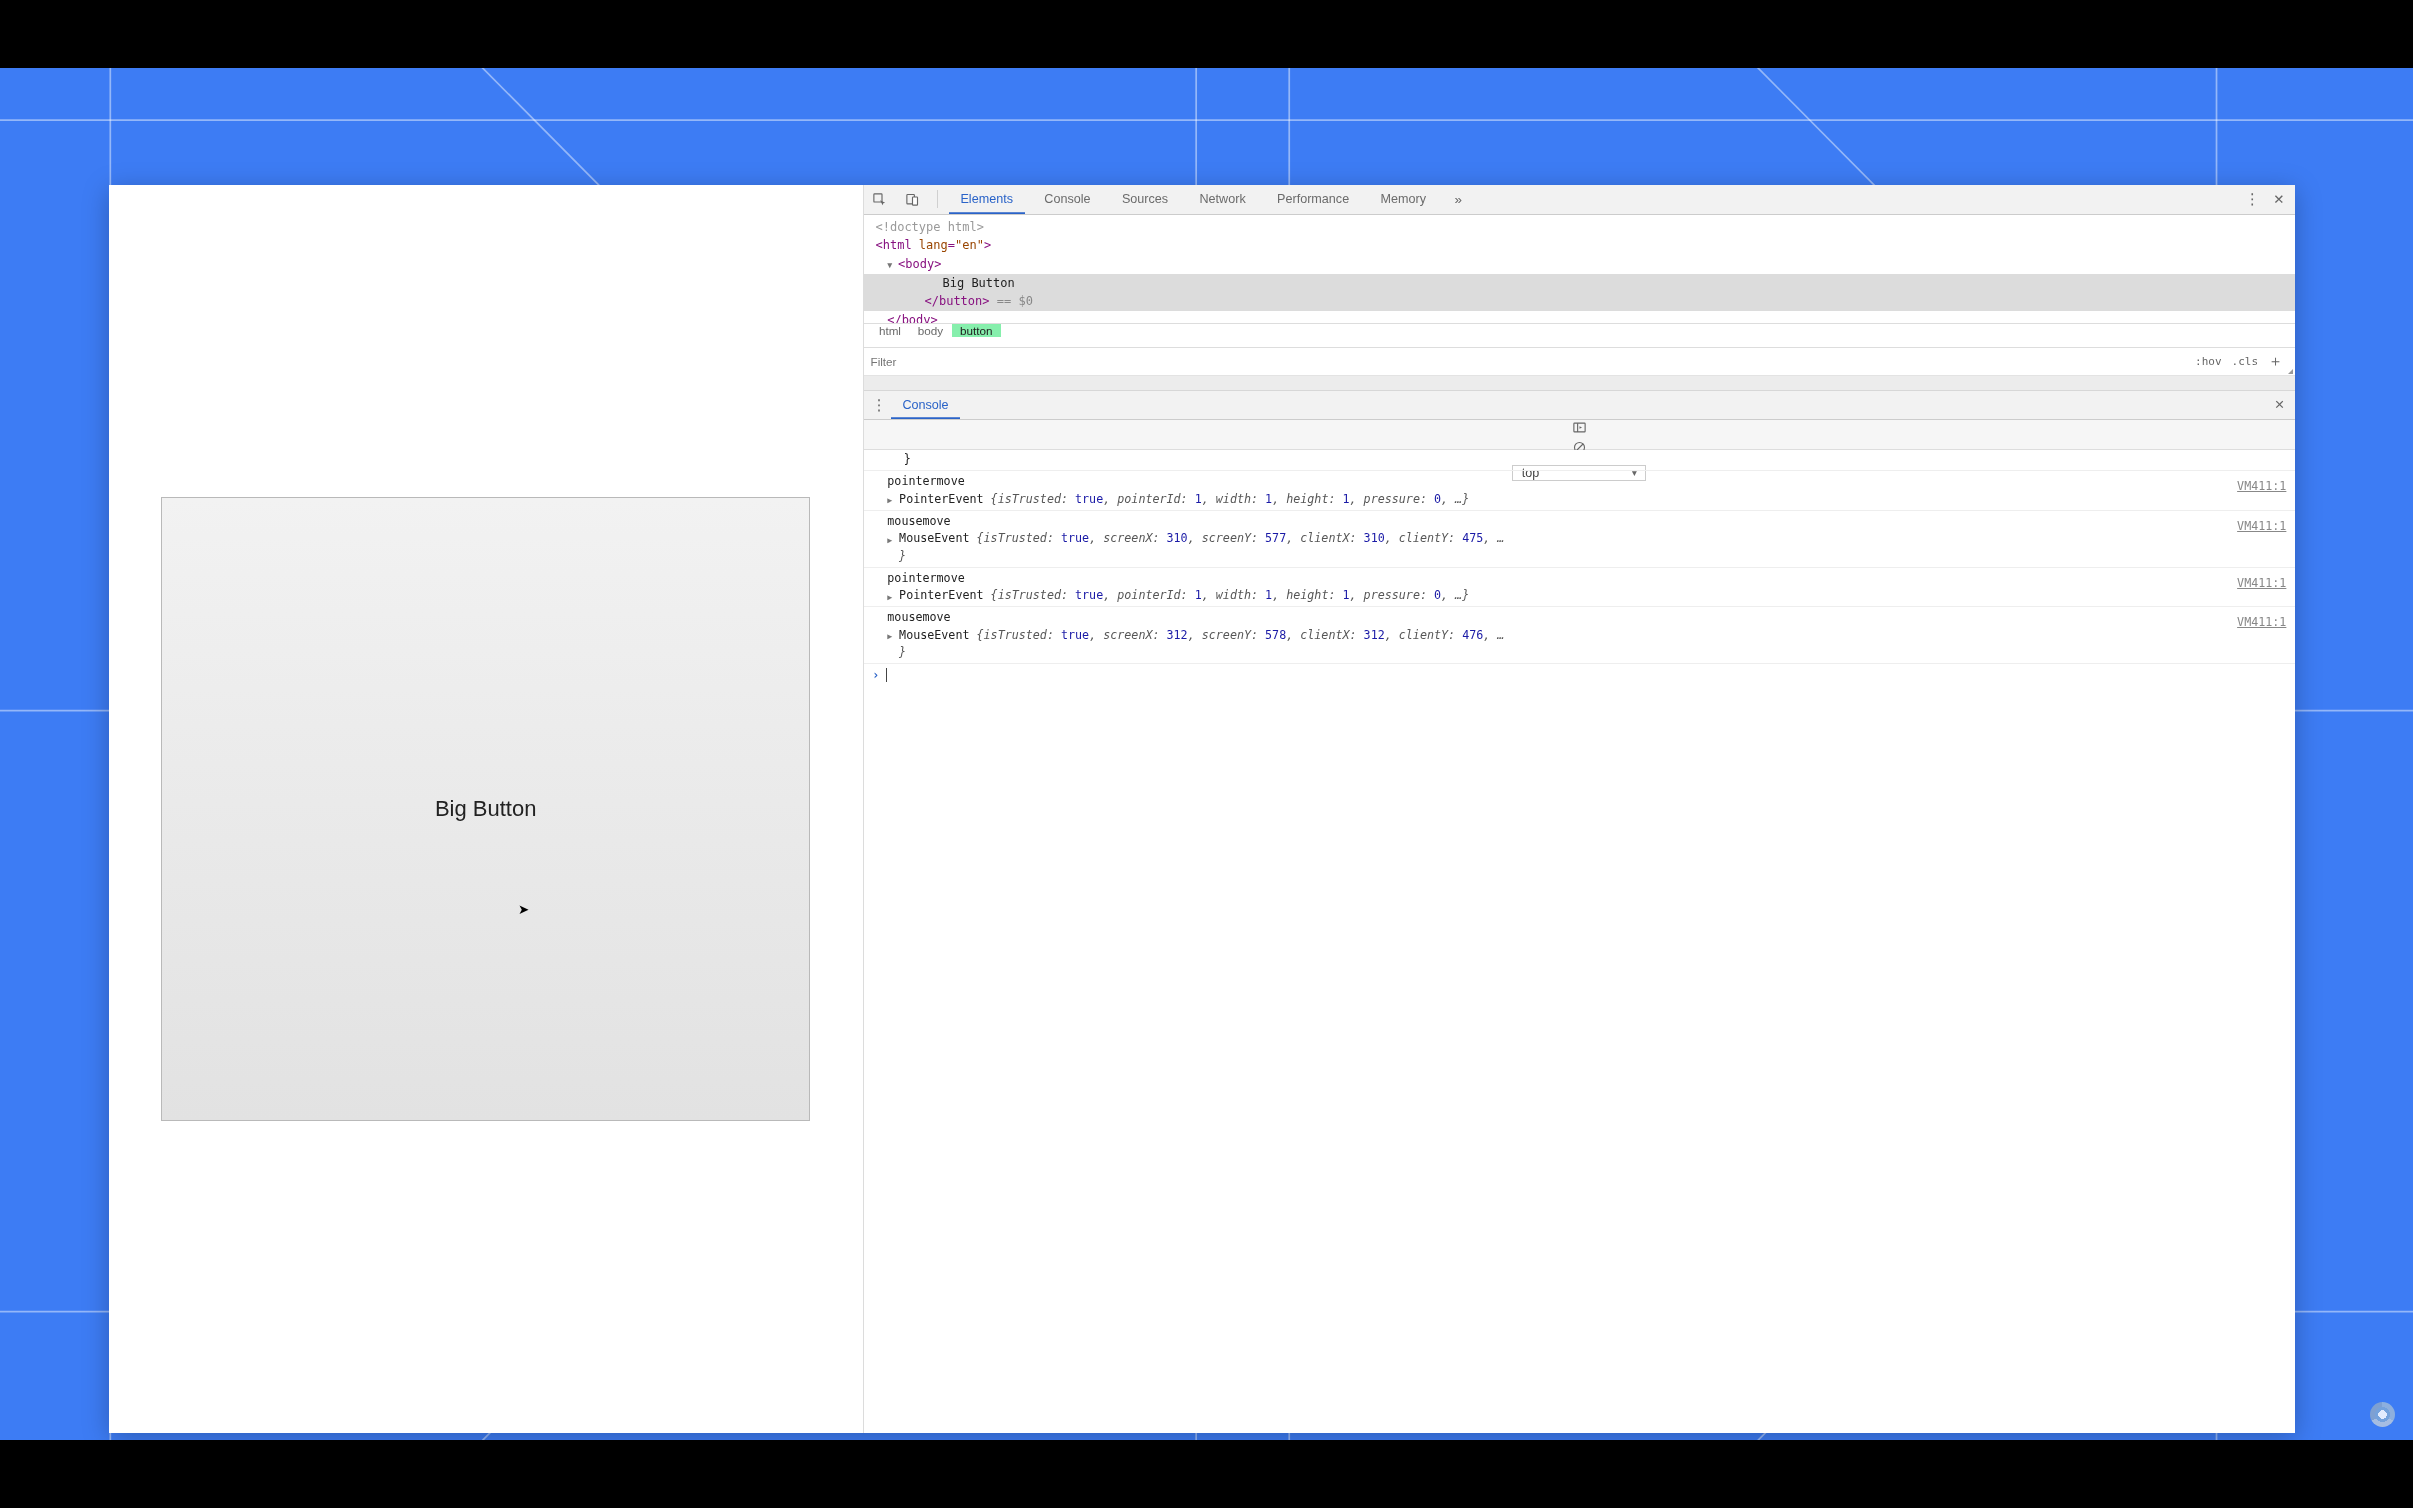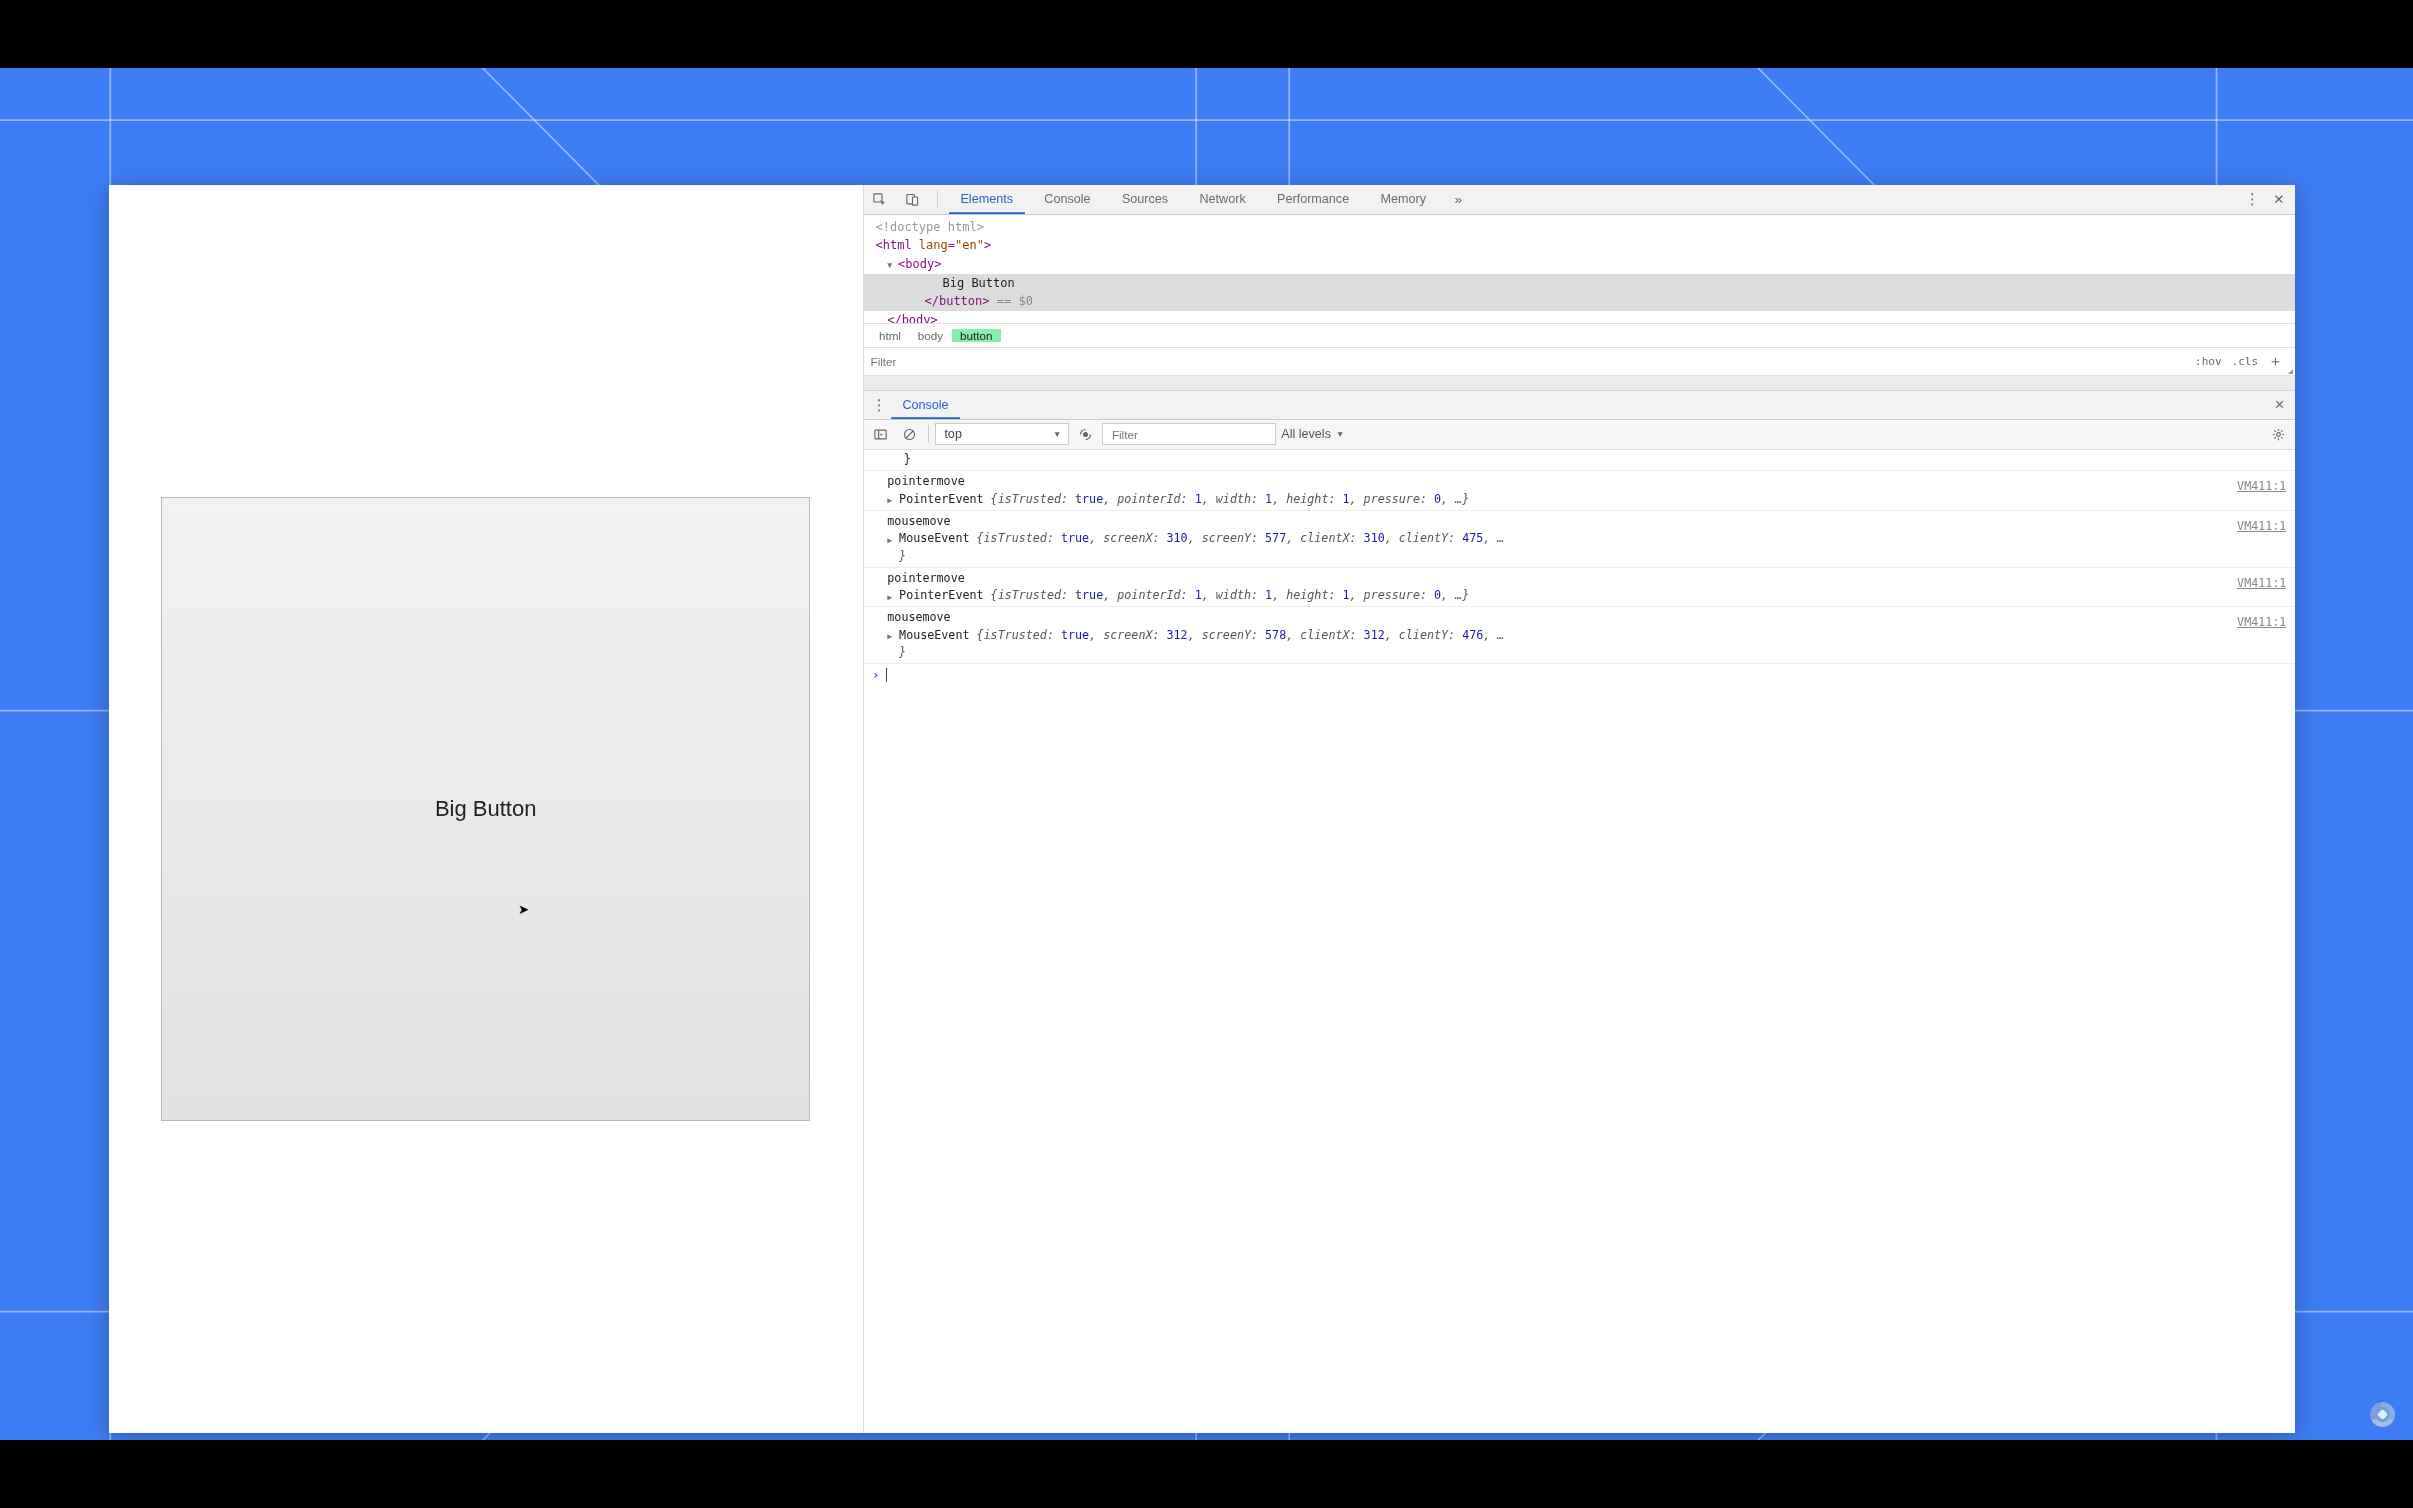--- a/index.html
+++ b/index.html
@@ -129,21 +129,21 @@
   .row-sel{background:#dcdcdc;}
   .row-sel-wrap{margin:0 -8.4px 0 -11.7px; padding:0 8.4px 0 11.7px;}
   .tri{display:inline-block;width:9.2px;color:#777;margin-right:1.7px}
   .tri.down::before{content:"▼";font-size:8.4px}
   .tri.right::before{content:"▶";font-size:8.4px}
   .ell{color:#888;display:inline-block;width:20px;margin-left:-8.4px}
   .eqvar{color:#888}
   .bodyend{color:#881280}
 
   .breadcrumb {
-    display:flex;gap:0;align-items:center;
+    display:flex;gap:0;align-items:flex-start;
     height:25px;border-top:0.8px solid #ddd;border-bottom:0.8px solid #ddd;
     background:#fff;padding:0 6.7px;font-size:11.7px;
   }
   .breadcrumb .bc{padding:0 8.4px;color:#6a6a6a;cursor:pointer;position:relative}
   .breadcrumb .bc.active{color:#222;background:#86efac}
 
   
   .styles-tabs{
     display:flex;align-items:center;height:28.5px;background:#f6f6f6;
     border-bottom:0.8px solid #ddd;font-size:12px;
@@ -168,21 +168,21 @@
   .console-drawer{flex:1;display:flex;flex-direction:column;min-height:0}
   .cd-tabs{
     display:flex;align-items:center;height:28.5px;background:#f2f2f2;border-bottom:0.8px solid #ccc;
     padding:0 3.4px;
   }
   .cd-tabs .iconbtn{width:23.5px;height:23.5px;display:flex;align-items:center;justify-content:center;color:#666;cursor:pointer}
   .cd-tabs .ctab{padding:0 11.7px;color:#2a63c8;height:100%;display:flex;align-items:center;box-shadow:inset 0 -1.7px 0 #2a63c8;cursor:pointer}
   .cd-tabs .spacer{flex:1}
   .cd-toolbar{
     display:flex;align-items:center;height:30px;background:#f6f6f6;border-bottom:0.8px solid #ddd;
-    gap:5px;padding:0 5px;
+    gap:5px;padding:0 5px;flex-direction:column;
   }
   .cd-toolbar .iconbtn{width:23.5px;height:23.5px;display:flex;align-items:center;justify-content:center;color:#666;cursor:pointer}
   .cd-toolbar .sep{width:0.8px;height:18.4px;background:#d0d0d0;margin:0 1.7px}
   .cd-toolbar .ctx{
     border:0.8px solid #ccc;background:#fff;height:22px;padding:0 22px 0 8.4px;display:flex;align-items:center;color:#444;
     position:relative;min-width:134px;cursor:pointer
   }
   .cd-toolbar .ctx::after{content:"▼";position:absolute;right:6.7px;font-size:8.4px;color:#666}
   .cd-toolbar .cfilter{
     border:0.8px solid #ccc;background:#fff;height:22px;padding:0 8.4px;color:#888;min-width:134px;outline:none;font-size:11.7px;

